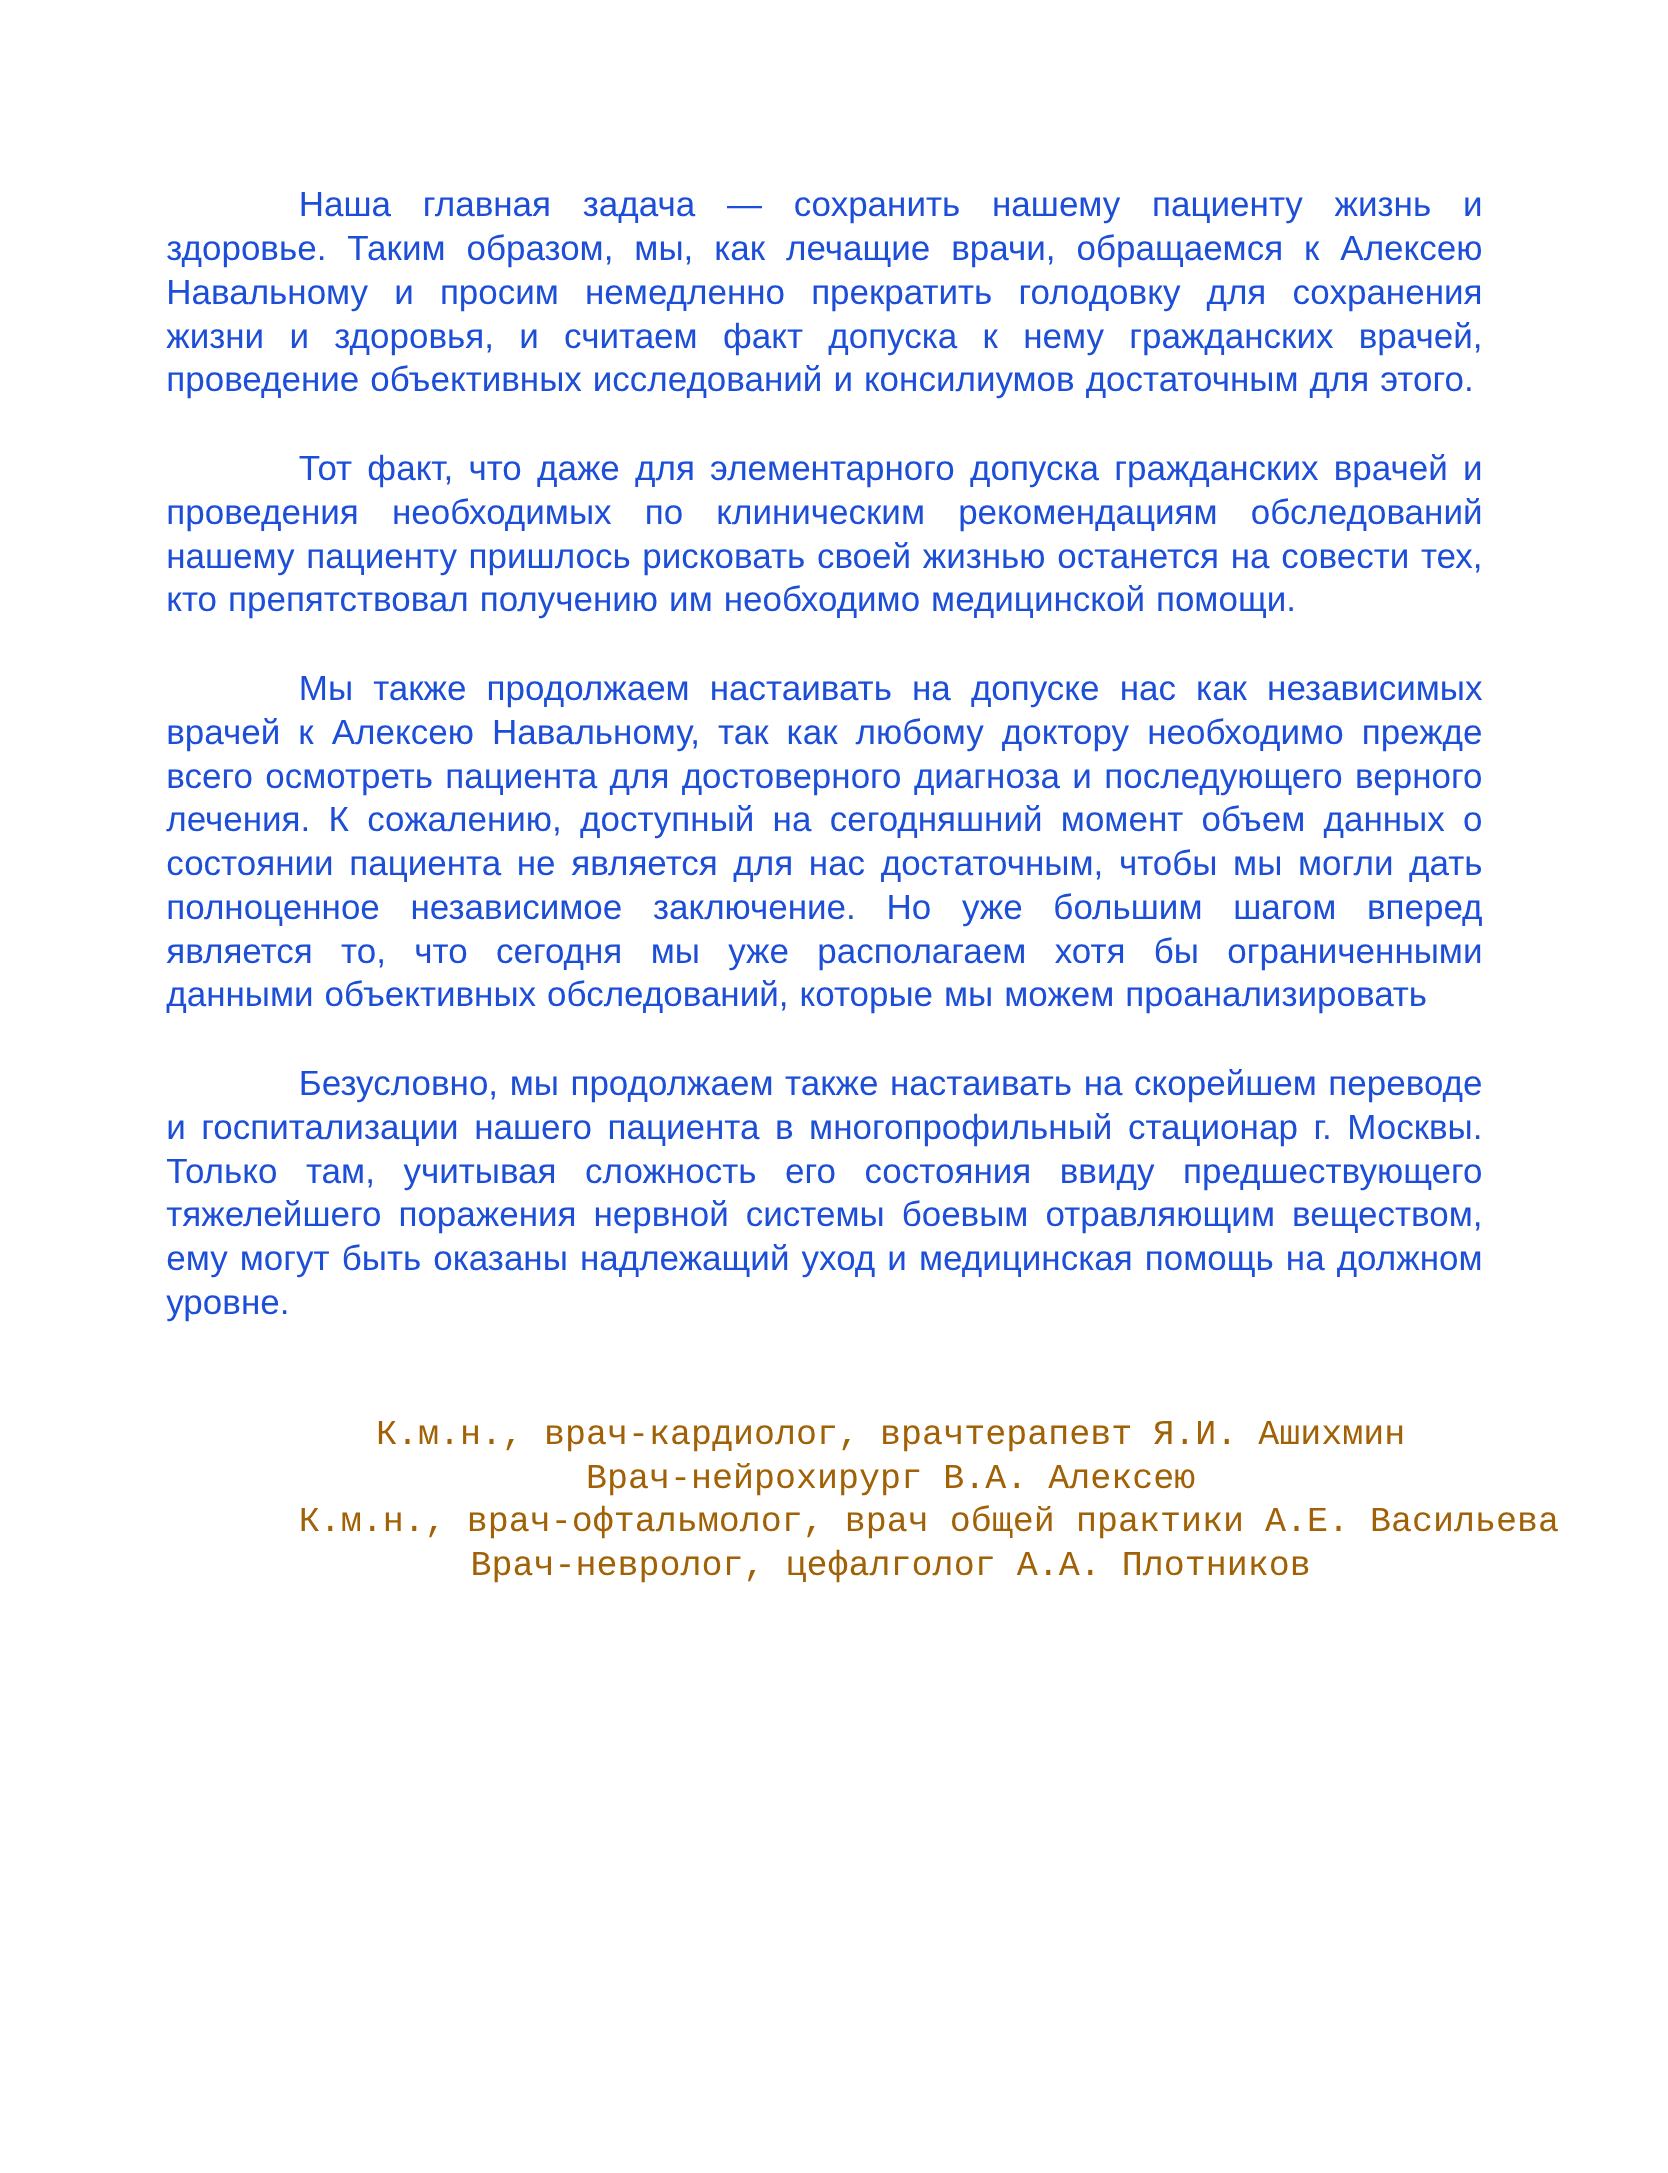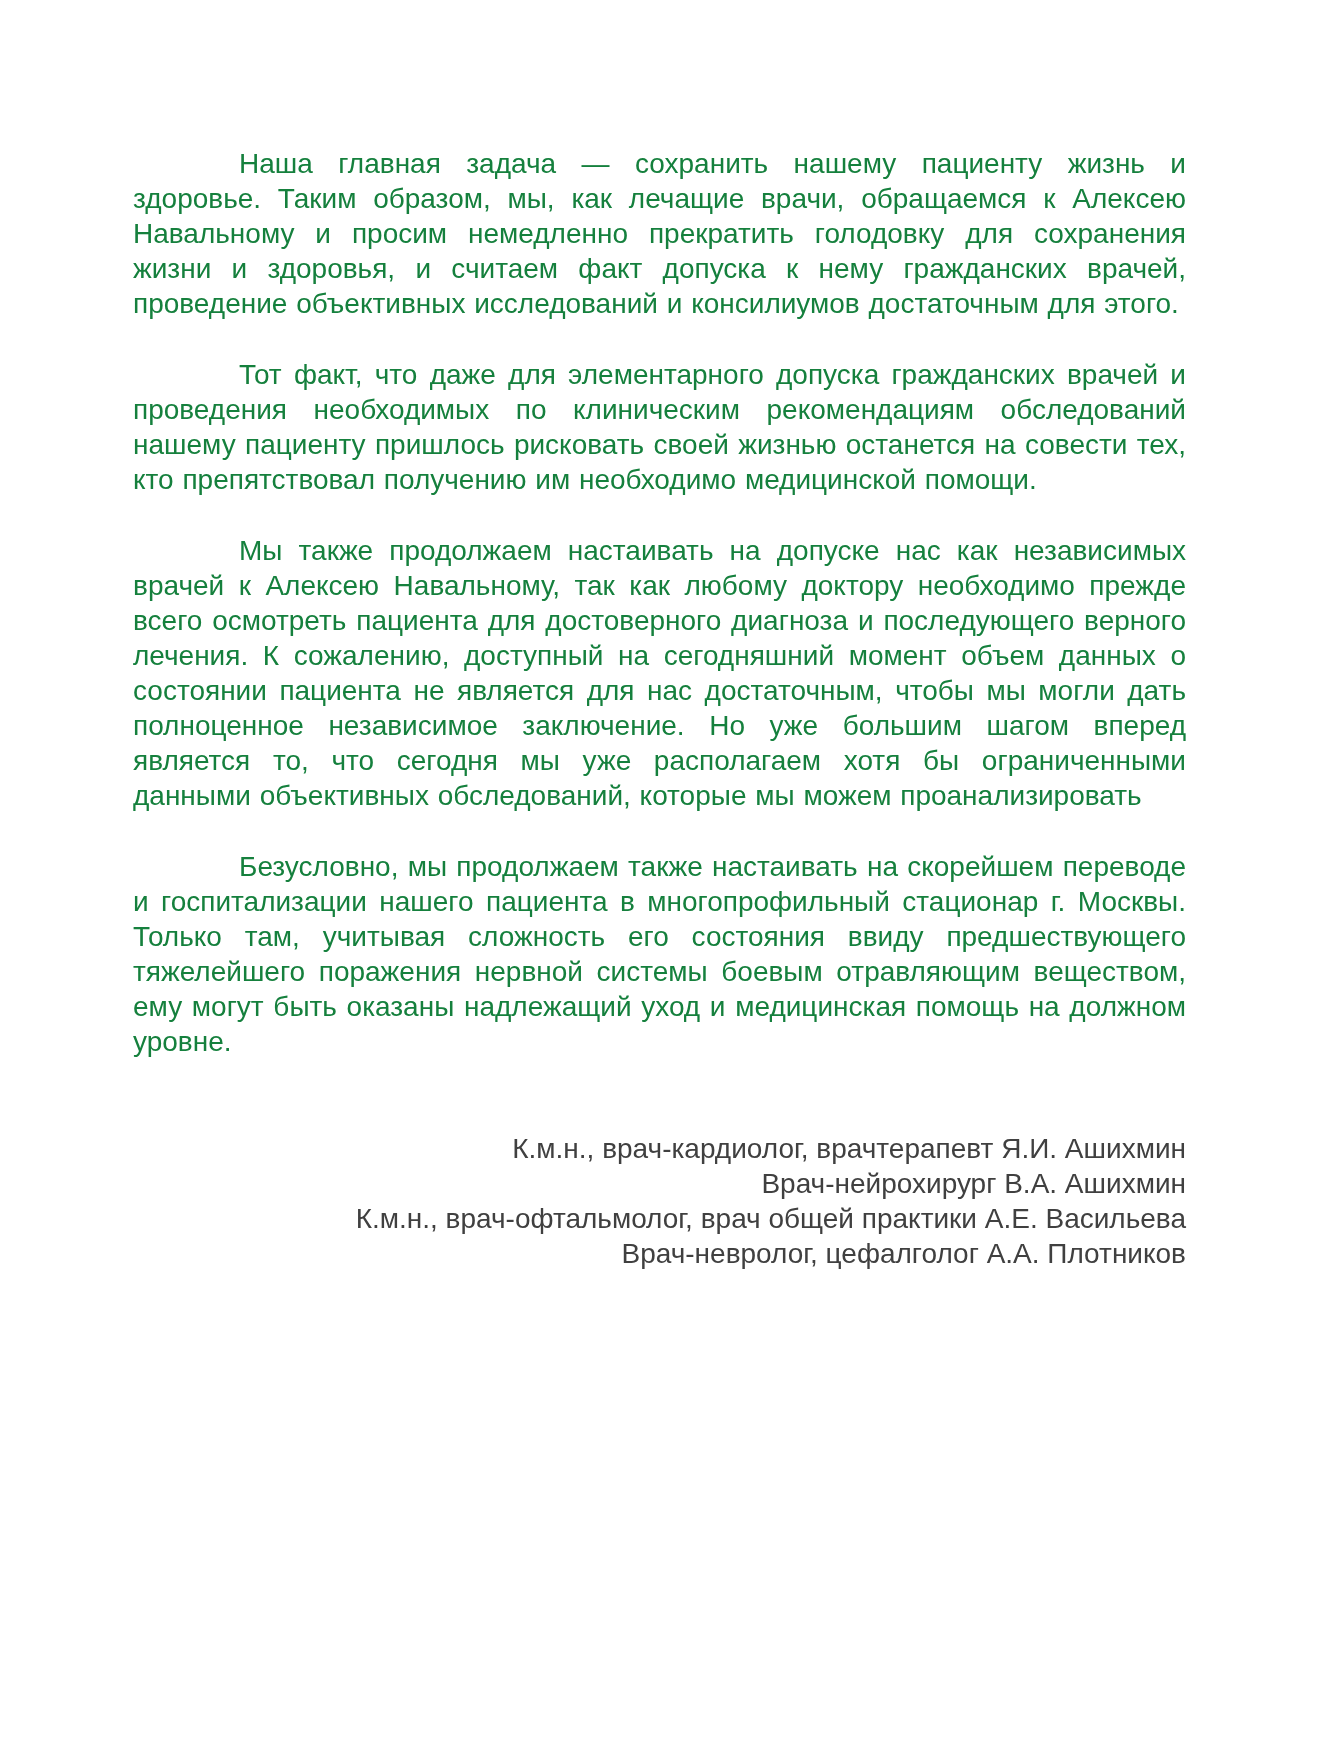--- a/index.html
+++ b/index.html
@@ -19,52 +19,52 @@
     position: absolute;
     left: 133px;
     top: 146px;
     width: 1053px;
     color: #000000;
   }
   .body-paragraph {
     font-family: "Liberation Sans", sans-serif;
     font-size: 28px;
     line-height: 35px;
-    color: #15803d;
+    color: #1d4ed8;
     text-align: justify;
     text-indent: 106px;
     margin: 0 0 36px 0;
     word-spacing: 1px;
   }
   .signature-block {
     margin-top: 72px;
     padding-left: 106px;
   }
   .signature-line {
-    font-family: Liberation Sans, sans-serif;
+    font-family: Liberation Mono, monospace;
     font-size: 28px;
     line-height: 35px;
-    color: #404040;
-    text-align: right;
+    color: #a16207;
+    text-align: center;
     white-space: nowrap;
   }
 </style>
 </head>
 <body style="background: rgb(255, 255, 255); color: rgb(0, 0, 0);">
 
 <div class="document-page">
 
   <p class="body-paragraph">Наша главная задача — сохранить нашему пациенту жизнь и здоровье. Таким образом, мы, как лечащие врачи, обращаемся к Алексею Навальному и просим немедленно прекратить голодовку для сохранения жизни и здоровья, и считаем факт допуска к нему гражданских врачей, проведение объективных исследований и консилиумов достаточным для этого.</p>
 
   <p class="body-paragraph">Тот факт, что даже для элементарного допуска гражданских врачей и проведения необходимых по клиническим рекомендациям обследований нашему пациенту пришлось рисковать своей жизнью останется на совести тех, кто препятствовал получению им необходимо медицинской помощи.</p>
 
   <p class="body-paragraph">Мы также продолжаем настаивать на допуске нас как независимых врачей к Алексею Навальному, так как любому доктору необходимо прежде всего осмотреть пациента для достоверного диагноза и последующего верного лечения. К сожалению, доступный на сегодняшний момент объем данных о состоянии пациента не является для нас достаточным, чтобы мы могли дать полноценное независимое заключение.  Но уже большим шагом вперед является то, что сегодня мы уже располагаем хотя бы ограниченными данными объективных обследований, которые мы можем проанализировать</p>
 
   <p class="body-paragraph">Безусловно, мы продолжаем также настаивать на скорейшем переводе и госпитализации нашего пациента в многопрофильный стационар г. Москвы. Только там, учитывая сложность его состояния ввиду предшествующего тяжелейшего поражения нервной системы боевым отравляющим веществом, ему могут быть оказаны надлежащий уход и медицинская помощь на должном уровне.</p>
 
   <div class="signature-block">
     <div class="signature-line">К.м.н., врач-кардиолог, врачтерапевт Я.И. Ашихмин</div>
-    <div class="signature-line">Врач-нейрохирург В.А. Ашихмин</div>
+    <div class="signature-line">Врач-нейрохирург В.А. Алексею</div>
     <div class="signature-line">К.м.н., врач-офтальмолог, врач общей практики А.Е. Васильева</div>
     <div class="signature-line">Врач-невролог, цефалголог А.А. Плотников</div>
   </div>
 
 </div>
 
 </body></html>

